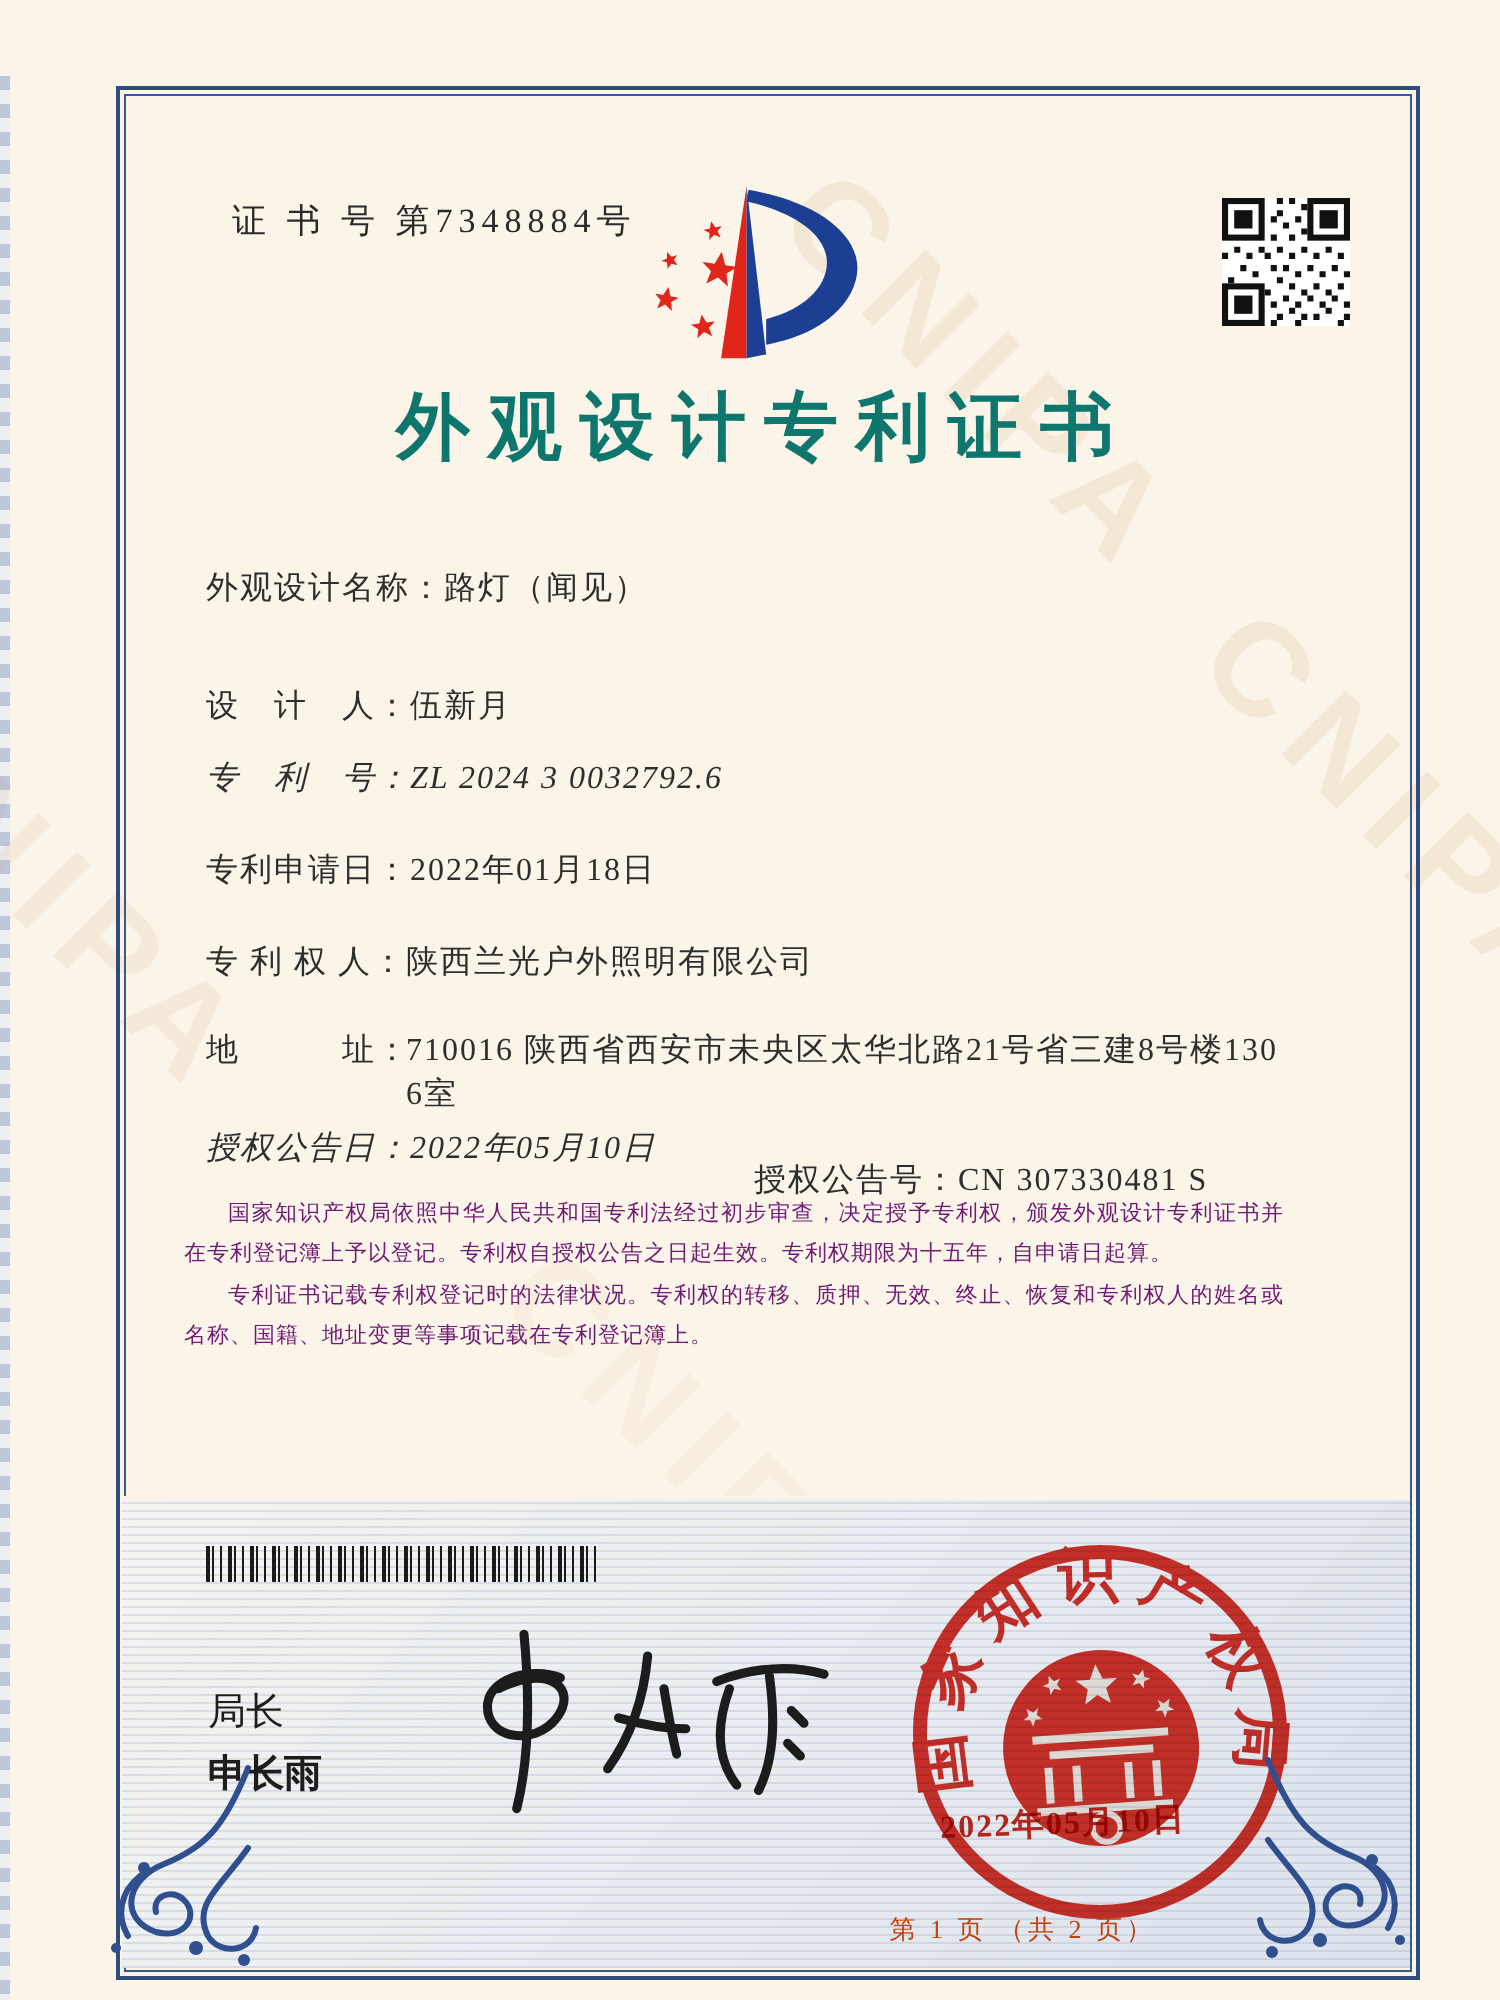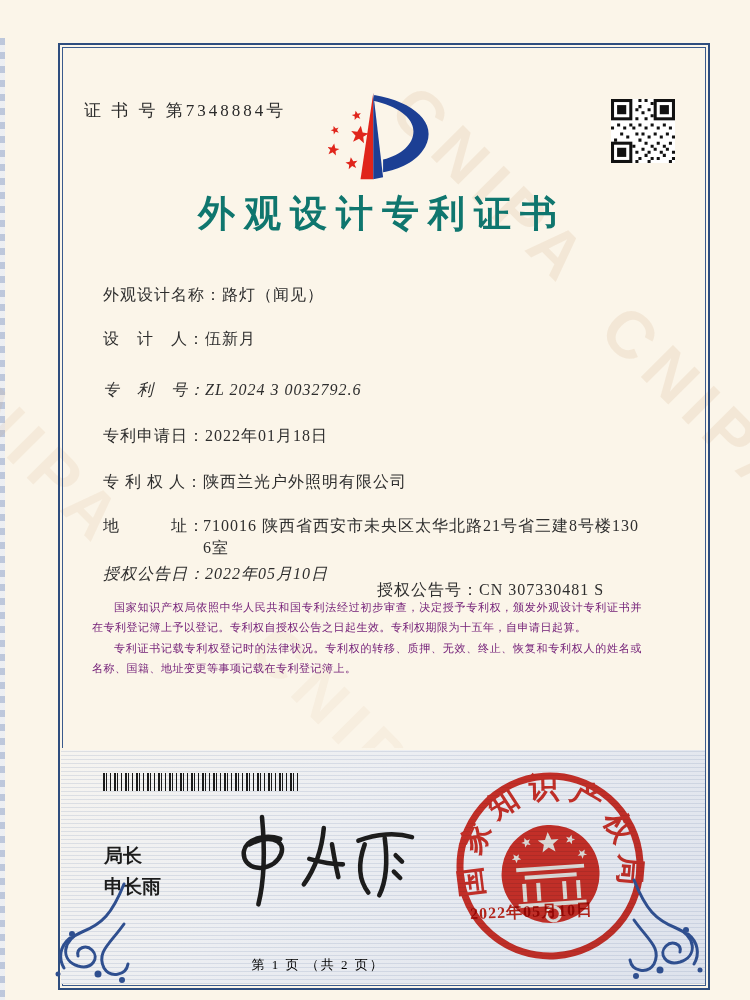--- a/index.html
+++ b/index.html
@@ -21,56 +21,56 @@
 
   
   .texture{position:absolute;left:61px;top:750px;width:644px;height:234px;
     background:
       repeating-linear-gradient(0deg, rgba(120,140,175,.20) 0 1px, rgba(0,0,0,0) 1px 4px),
       linear-gradient(135deg,#f6f4f0 0%, #eceef2 40%, #dde2ec 100%);
   }
   .texture-fade{position:absolute;left:61px;top:748px;width:644px;height:26px;
     background:linear-gradient(180deg,#fbf5e9 0%, rgba(251,245,233,0) 100%);}
 
-  .cert-no{position:absolute;left:84px;top:99px;font-size:17px;letter-spacing:3px;color:#2a2a2a;}
+  .cert-no{position:absolute;left:116px;top:99px;font-size:17px;letter-spacing:3px;color:#2a2a2a;}
   .title{position:absolute;left:58px;top:189px;width:648px;text-align:center;
     font-size:37px;font-weight:bold;letter-spacing:9px;color:#0f766e;}
 
   .logo{position:absolute;left:328px;top:90px;width:118px;height:98px;}
   .qr{position:absolute;left:611px;top:99px;width:64px;height:64px;}
 
   .field-row{position:absolute;left:103px;display:flex;font-size:16px;color:#2e2e2e;letter-spacing:1px;line-height:22px;}
   .field-label{white-space:pre;}
-  .row1{top:284px;} .row2{top:328px;} .row3{top:379px;font-style:italic;} .row4{top:425px;} .row5{top:471px;text-align:right;}
+  .row1{top:284px;} .row2{top:343px;} .row3{top:379px;font-style:italic;} .row4{top:425px;} .row5{top:471px;text-align:right;}
   .row6{top:515px;}
   .row6 .field-label{width:100px;}
   .row6 .field-value{width:442px;word-break:break-all;}
   .grant-left{position:absolute;left:103px;top:564px;font-size:16px;color:#2e2e2e;letter-spacing:1px;font-style:italic;}
   .grant-right{position:absolute;left:377px;top:564px;font-size:16px;color:#2e2e2e;letter-spacing:1px;margin-top:16px;}
 
   .paras{position:absolute;left:92px;top:597px;width:550px;font-size:11px;line-height:1.85;
     color:#701a75;text-align:justify;letter-spacing:.5px;}
   .paras p{margin:0;text-indent:2em;}
 
   .barcode{position:absolute;left:103px;top:773px;width:198px;height:18px;
     background:
       repeating-linear-gradient(90deg,#1a1a1a 0 2px,rgba(0,0,0,0) 2px 3px,#1a1a1a 3px 4px,rgba(0,0,0,0) 4px 7px,#1a1a1a 7px 8px,rgba(0,0,0,0) 8px 11px);}
 
   .signer-title{position:absolute;left:104px;top:843px;font-family:"Liberation Sans",sans-serif;
-    font-size:19px;font-weight:700;color:#1d1d1d;}
+    font-size:19px;font-weight:400;color:#1d1d1d;}
   .signer-name{position:absolute;left:104px;top:874px;font-family:Liberation Sans, sans-serif;
     font-size:19px;font-weight:600;color:#1d1d1d;}
   .signature{position:absolute;left:222px;top:806px;width:200px;height:104px;}
 
   .seal{position:absolute;left:452px;top:768px;width:196px;height:196px;mix-blend-mode:multiply;opacity:.95;transform:rotate(-4deg);}
   .seal-date{position:absolute;left:470px;top:901px;width:170px;font-size:16px;font-weight:bold;
     color:#c9281c;letter-spacing:1px;mix-blend-mode:multiply;transform:rotate(-2deg);}
 
-  .footer{position:absolute;left:58px;top:956px;width:520px;text-align:center;
-    font-size:13px;color:#000000;letter-spacing:2px;}
+  .footer{position:absolute;left:58px;top:956px;width:520px;text-align:right;
+    font-size:13px;color:#c2410c;letter-spacing:2px;}
 
   .ornament{position:absolute;width:86px;height:104px;}
   .orn-left{left:50px;top:882px;}
   .orn-right{left:622px;top:878px;transform:scaleX(-1);}
 </style>
 </head>
 <body>
 
 <div class="page">
 

